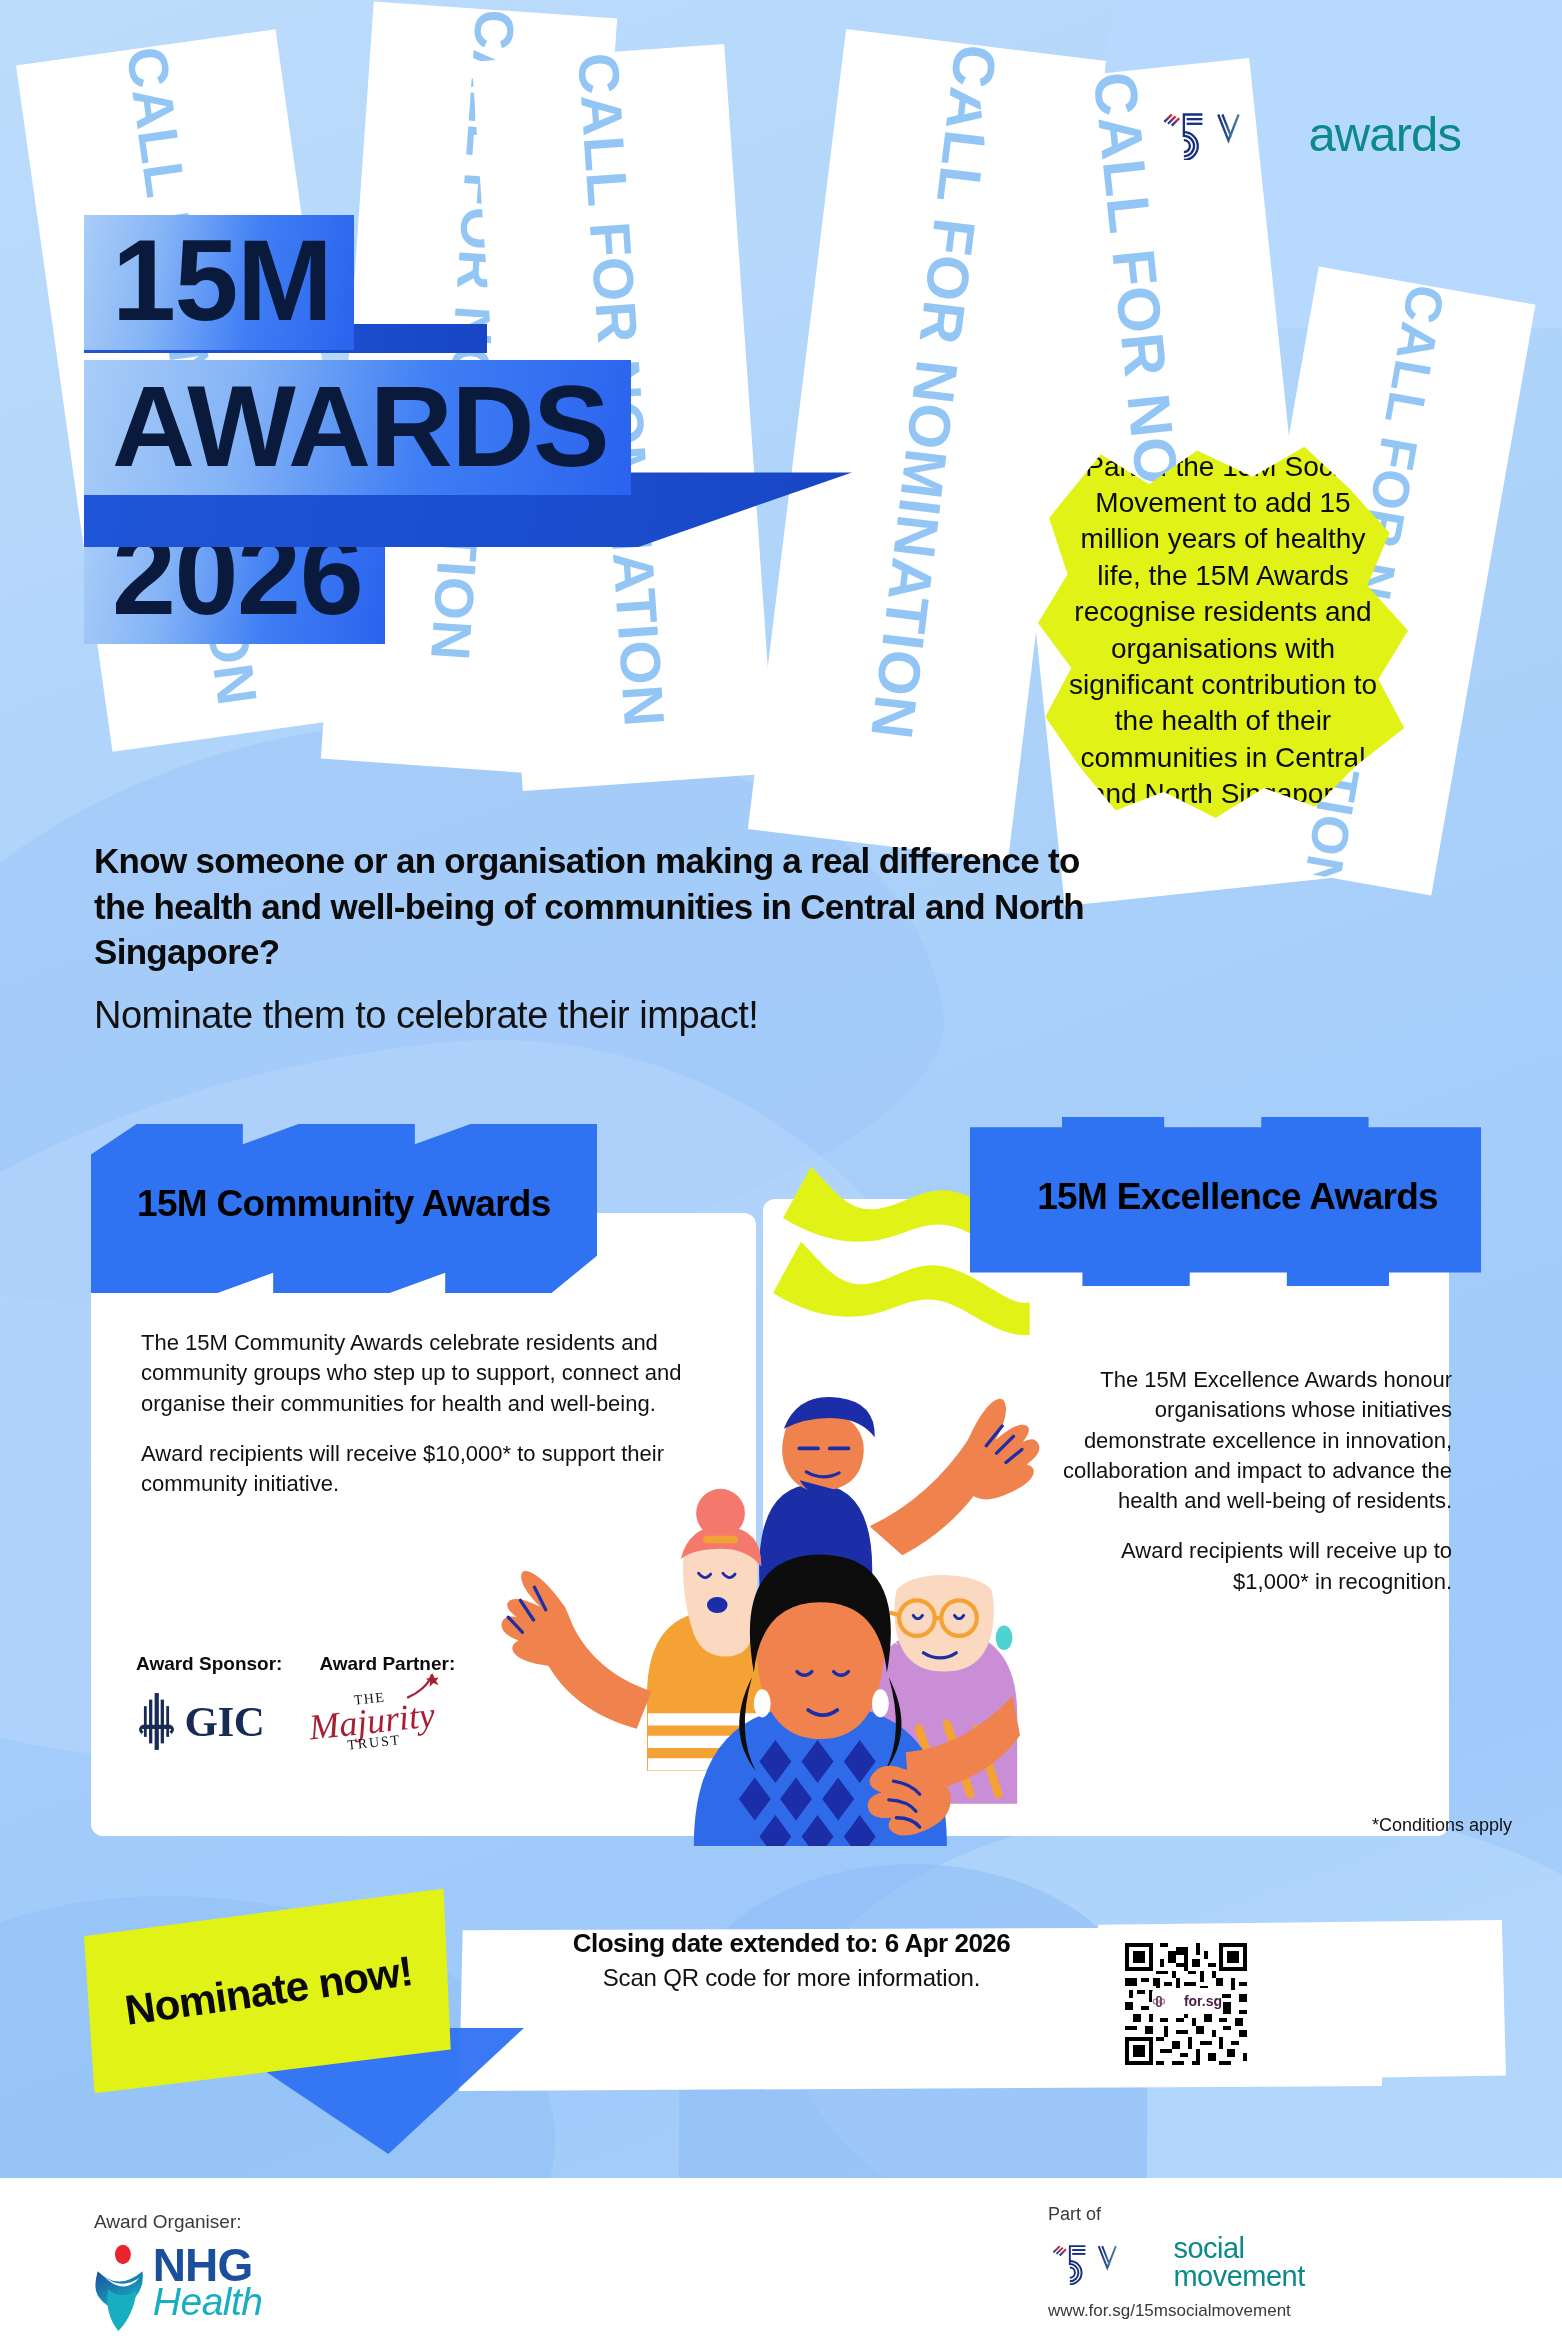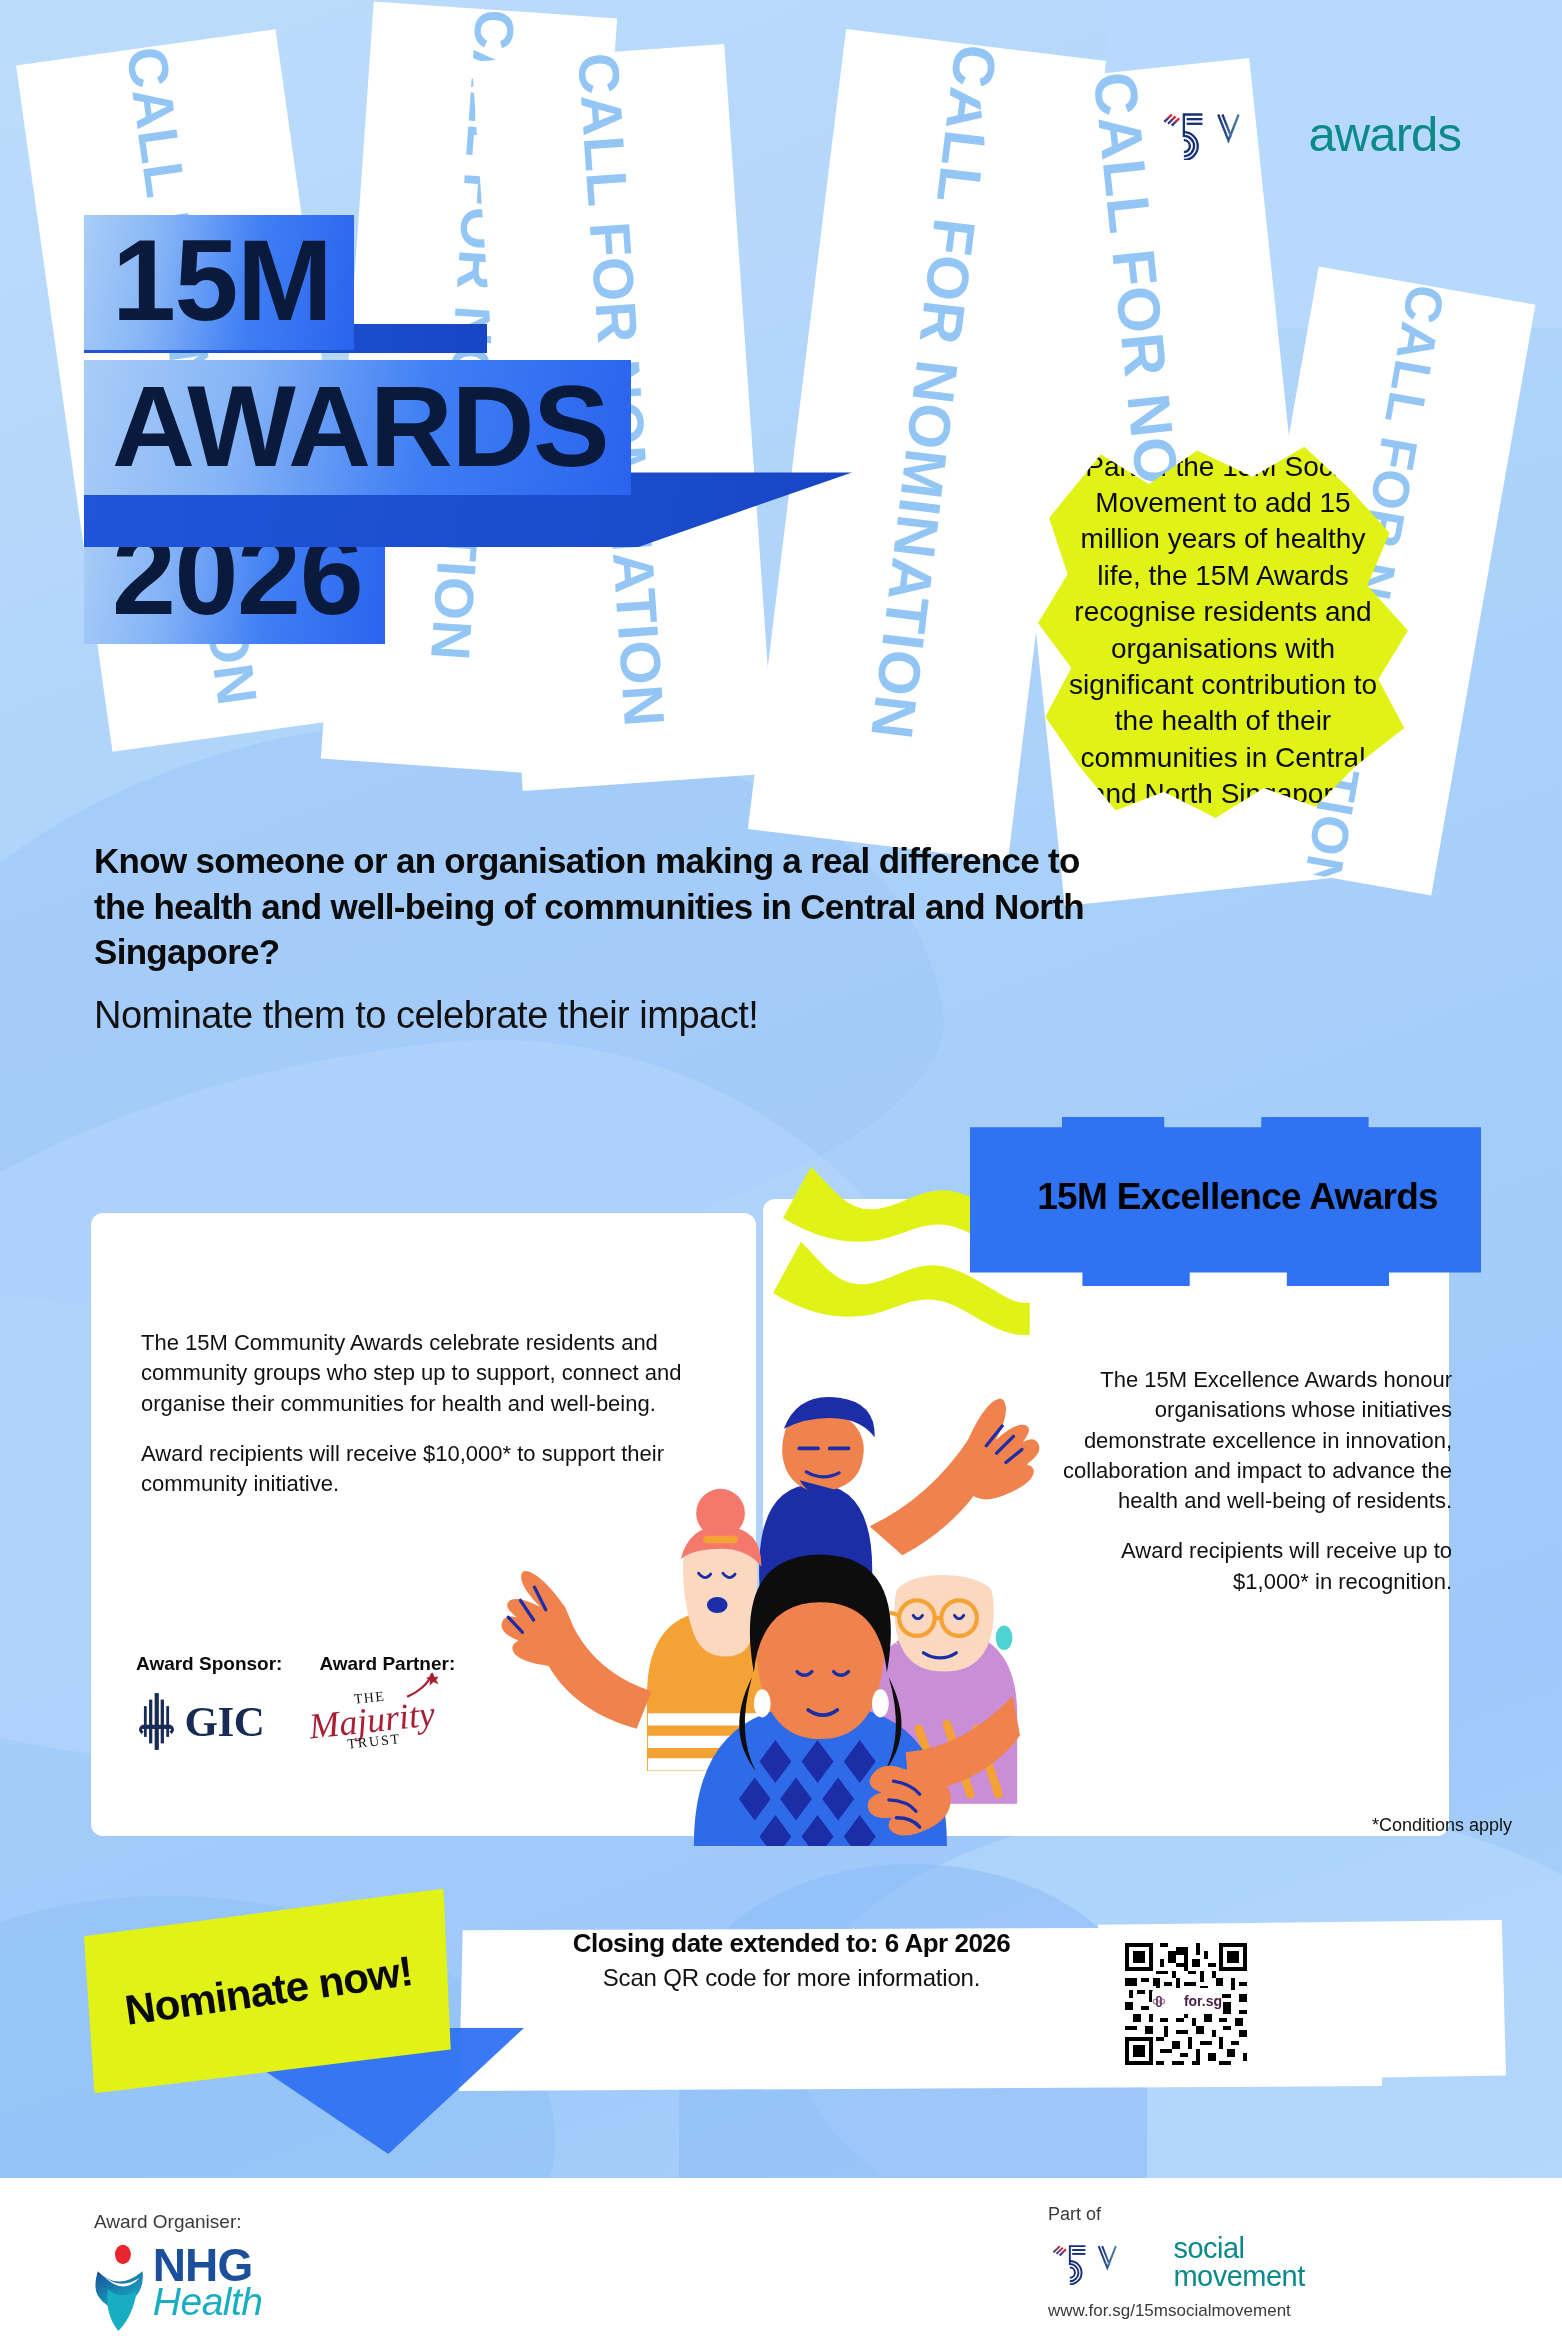--- a/index.html
+++ b/index.html
@@ -173,21 +173,21 @@
 
   .card-body { position:absolute; font-size:22px; line-height:1.38; color:#111; }
   #left-body  { left:141px;  top:1328px; width:543px; }
   #right-body { left:1059px; top:1365px; width:393px; text-align:right; }
   .card-body p + p { margin-top:19.7px; }
 
   
   #sponsor-block { position:absolute; left:136px; top:1653px; width:422px; }
   .sponsor-labels { display:flex; gap:37px; }
   .sponsor-labels div { font-size:19px; font-weight:700; color:#0b0b0b; }
-  #sponsor-logos { display:flex; align-items:flex-start; gap:45px; margin-top:16px; }
+  #sponsor-logos { display:flex; align-items:center; gap:45px; margin-top:16px; }
 
   .gic-wrap { display:flex; align-items:center; gap:7.5px; }
   .gic-word { font-size:43px; font-weight:700; color:#172b54; letter-spacing:-0.5px;
               font-family:"Liberation Serif", serif; }
 
   .majurity { text-align:center; line-height:1; }
   .maj-the  { font-size:14px; letter-spacing:1.4px; color:#111; font-family:"Liberation Serif", serif; }
   .maj-main { font-size:36px; color:#a81f35; font-family:"Liberation Serif", serif; font-style:italic; margin:-2.8px 0; }
   .maj-trust{ font-size:14px; letter-spacing:1.9px; color:#111; font-family:"Liberation Serif", serif; }
 
@@ -381,20 +381,23 @@
   <div class="card" id="card-right"></div>
   <div class="card" id="card-left"></div>
 
   <svg class="ribbon" id="ribbon1" viewBox="0 0 560 210">
     <path d="M10 120 L70 10 C120 60 150 110 215 100 C280 90 320 40 400 70 C470 96 520 150 560 140 L560 210 C490 215 440 160 380 140 C310 118 265 165 195 170 C120 176 60 150 10 120 Z" fill="#e0f216"></path>
   </svg>
   <svg class="ribbon" id="ribbon2" viewBox="0 0 560 210">
     <path d="M10 120 L70 10 C120 60 150 110 215 100 C280 90 320 40 400 70 C470 96 520 150 560 140 L560 210 C490 215 440 160 380 140 C310 118 265 165 195 170 C120 176 60 150 10 120 Z" fill="#e0f216"></path>
   </svg>
 
+  <div class="zig-header" id="zig-left">
+    <span>15M Community Awards</span>
+  </div>
   <div class="zig-header" id="zig-right">
     <span>15M Excellence Awards</span>
   </div>
 
   <div class="card-body" id="left-body">
     <p>The 15M Community Awards celebrate residents and community groups who step up to support, connect and organise their communities for health and well-being.</p>
     <p>Award recipients will receive $10,000* to support their community initiative.</p>
   </div>
   <div class="card-body" id="right-body">
     <p>The 15M Excellence Awards honour organisations whose initiatives demonstrate excellence in innovation, collaboration and impact to advance the health and well-being of residents.</p>

